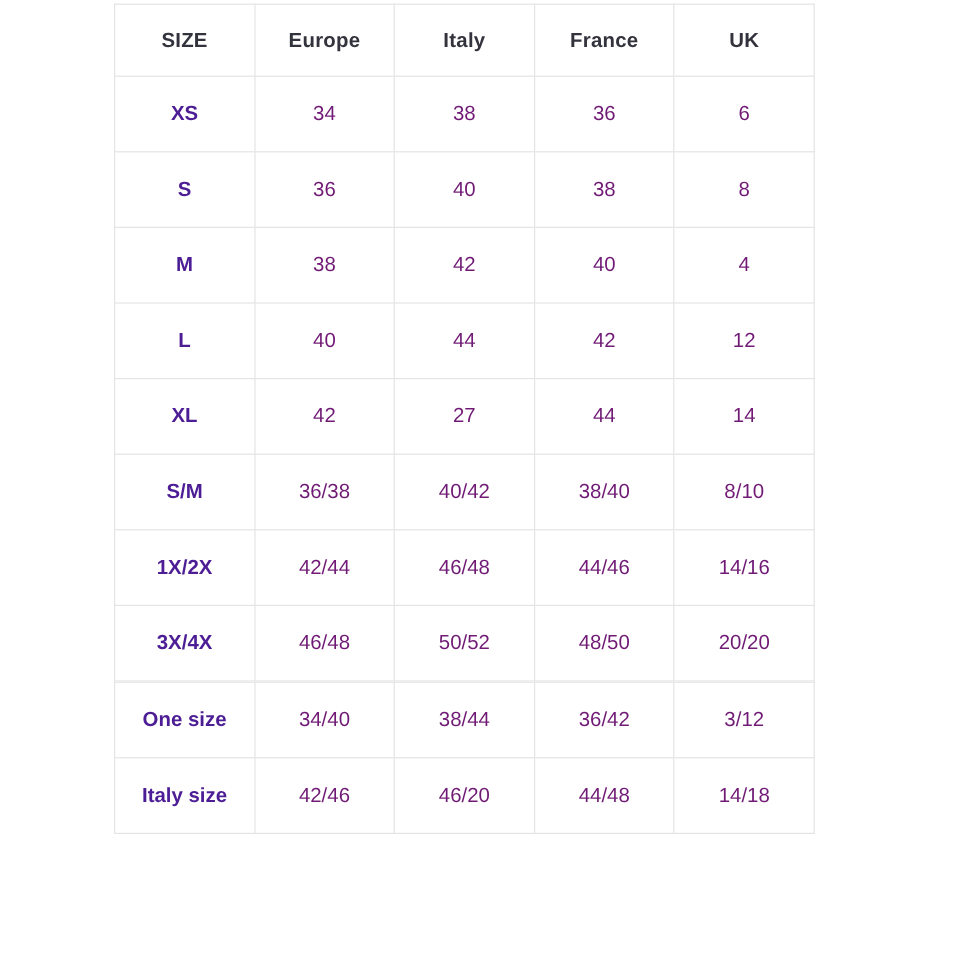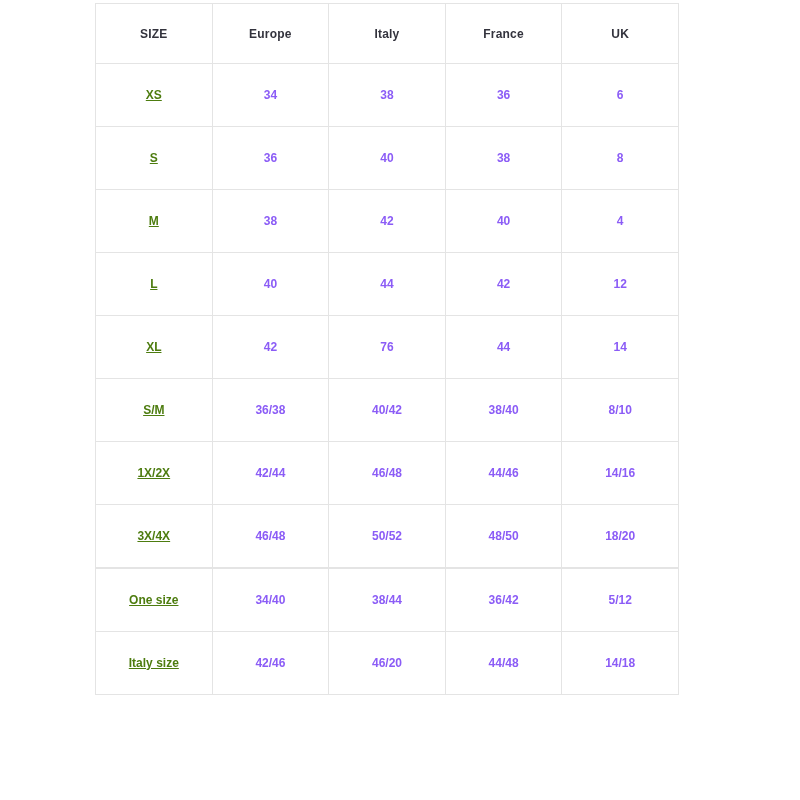--- a/index.html
+++ b/index.html
@@ -25,39 +25,38 @@
   table.size-table.main {
     margin-top: 3px;
   }
   table.size-table.secondary {
   }
   .size-table th,
   .size-table td {
     border: 1px solid #e4e4e4;
     text-align: center;
     vertical-align: middle;
-    font-size: 12px;
+    font-size: 17px;
     padding: 0;
     background: #ffffff;
   }
   .size-table th {
     height: 59px;
     font-weight: bold;
     color: #33333d;
     letter-spacing: 0.2px;
   }
   .size-table td {
     height: 62px;
-    color: #8b5cf6;
-    font-weight: bold;
+    color: #701a75;
+    font-weight: normal;
   }
   .size-table td.row-label {
     font-weight: bold;
-    color: #4d7c0f;
-    text-decoration: underline;
+    color: #4c1d95;
   }
 </style>
 </head>
 <body>
 
 <div class="page">
 
   <table class="size-table main">
     <thead>
       <tr>
@@ -93,21 +92,21 @@
       <tr>
         <td class="row-label">L</td>
         <td>40</td>
         <td>44</td>
         <td>42</td>
         <td>12</td>
       </tr>
       <tr>
         <td class="row-label">XL</td>
         <td>42</td>
-        <td>76</td>
+        <td>27</td>
         <td>44</td>
         <td>14</td>
       </tr>
       <tr>
         <td class="row-label">S/M</td>
         <td>36/38</td>
         <td>40/42</td>
         <td>38/40</td>
         <td>8/10</td>
       </tr>
@@ -116,33 +115,33 @@
         <td>42/44</td>
         <td>46/48</td>
         <td>44/46</td>
         <td>14/16</td>
       </tr>
       <tr>
         <td class="row-label">3X/4X</td>
         <td>46/48</td>
         <td>50/52</td>
         <td>48/50</td>
-        <td>18/20</td>
+        <td>20/20</td>
       </tr>
     </tbody>
   </table>
 
   <table class="size-table secondary">
     <tbody>
       <tr>
         <td class="row-label">One size</td>
         <td>34/40</td>
         <td>38/44</td>
         <td>36/42</td>
-        <td>5/12</td>
+        <td>3/12</td>
       </tr>
       <tr>
         <td class="row-label">Italy size</td>
         <td>42/46</td>
         <td>46/20</td>
         <td>44/48</td>
         <td>14/18</td>
       </tr>
     </tbody>
   </table>

